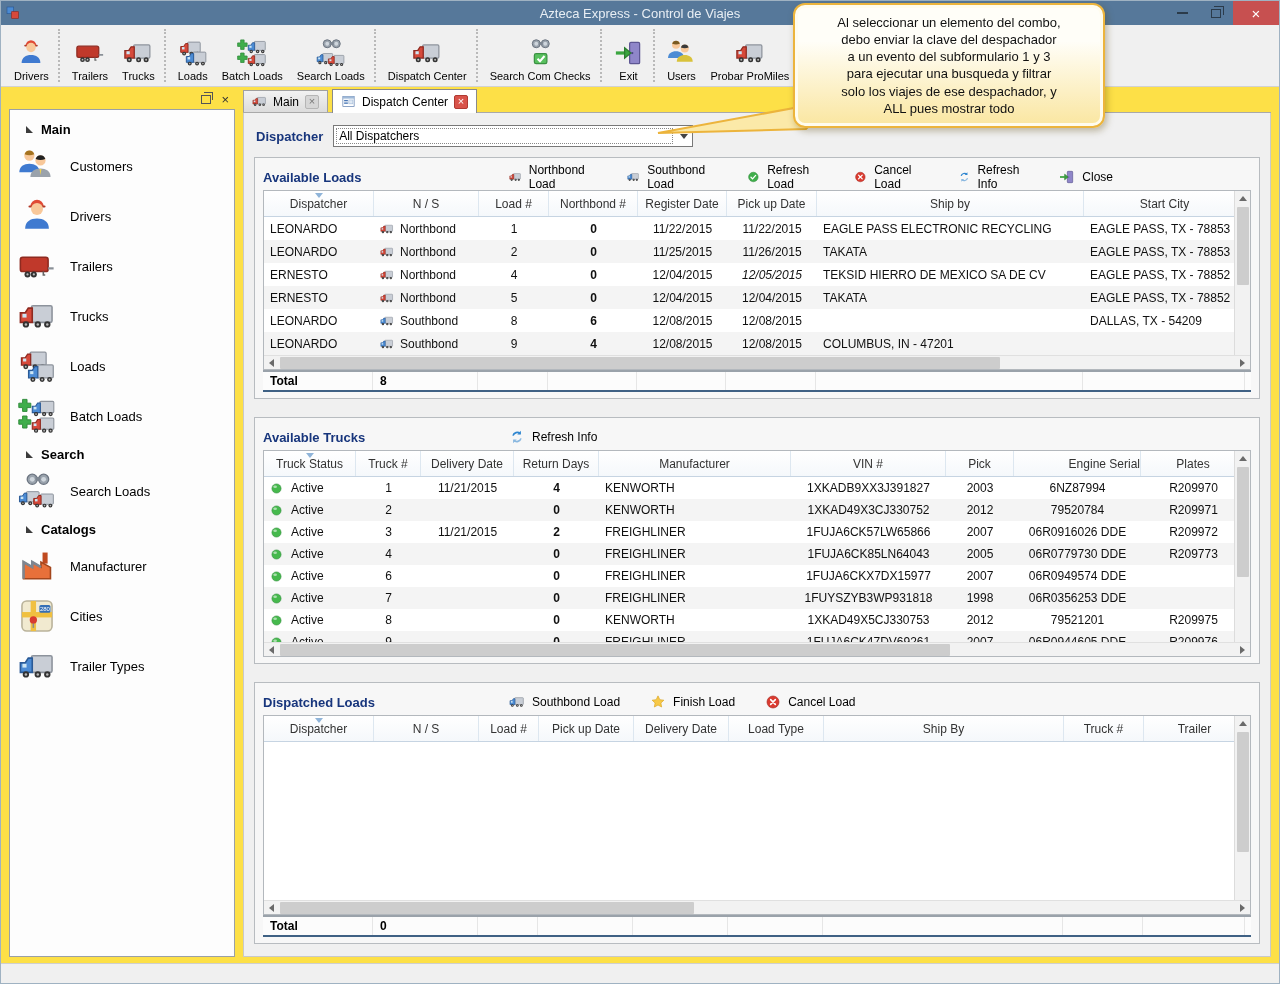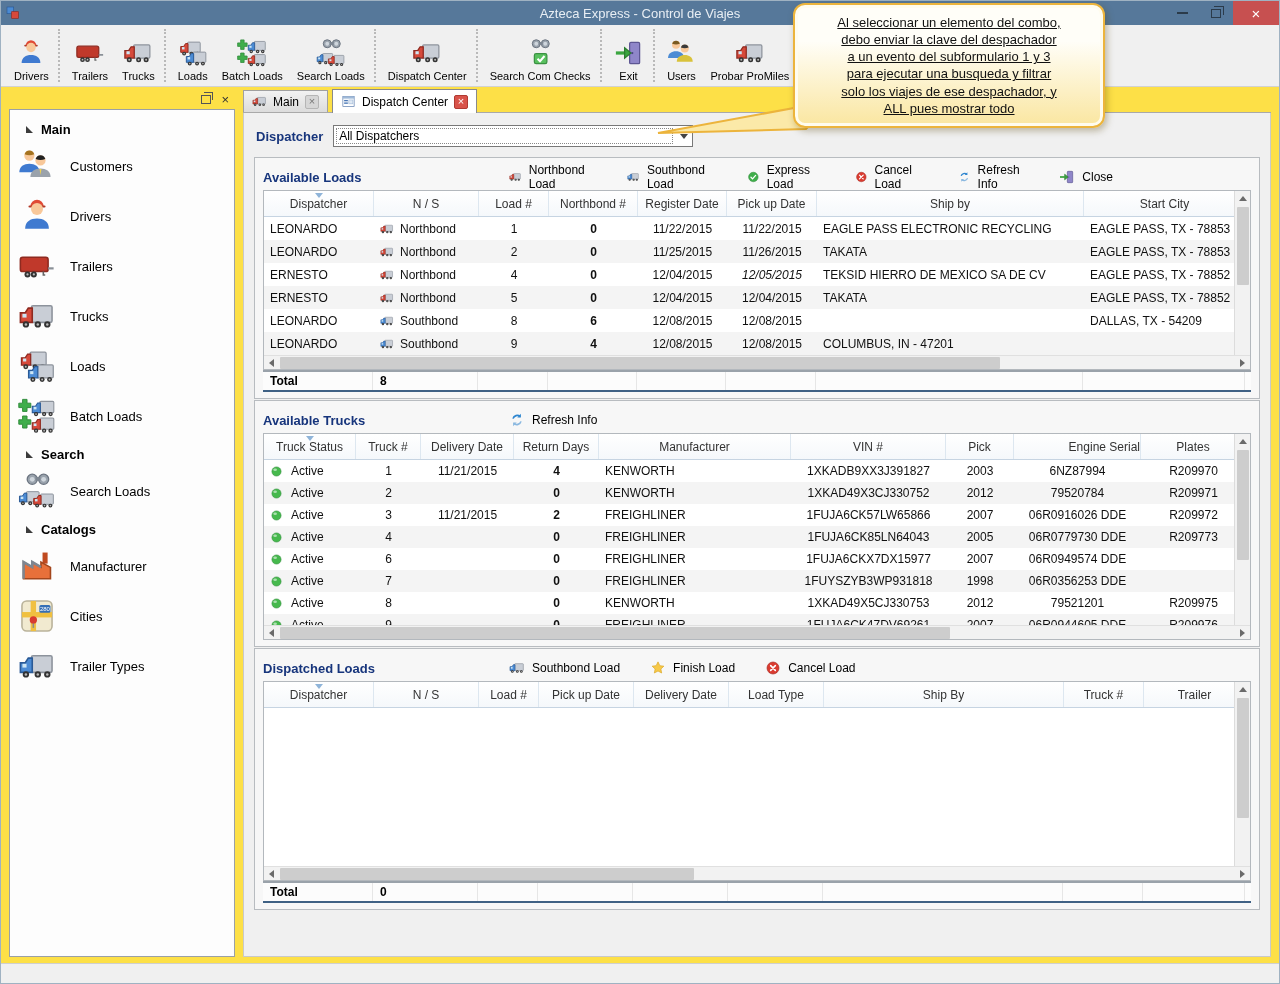--- a/index.html
+++ b/index.html
@@ -66,21 +66,21 @@
 
   .disp-row { display:flex; align-items:center; gap:10px; margin:2px 0 10px 2px; }
   .disp-label { color:#17357c; font-weight:bold; font-size:13px; }
   .combo { width:360px; height:22px; border:1px solid #787878; background:#fff; display:flex;
     align-items:center; font-size:12px; position:relative; }
   .combo .cval { flex:1; padding-left:4px; outline:1px dotted #888; outline-offset:-2px; line-height:18px; margin:1px 18px 1px 1px; }
   .combo .carrow { position:absolute; right:4px; top:8px; width:0; height:0;
     border-left:4px solid transparent; border-right:4px solid transparent; border-top:5px solid #444; }
 
   
-  .gbox { border:1px solid #b8bcc0; background:#f7f7f7; padding:6px 8px 6px 8px; margin-bottom:1px; }
+  .gbox { border:1px solid #b8bcc0; background:#f7f7f7; padding:6px 8px 6px 8px; margin-bottom:18px; }
   .gbox-head { height:26px; position:relative; display:flex; align-items:center; }
   .gtitle { color:#17357c; font-weight:bold; font-size:13px; }
   .glinks { position:absolute; left:246px; right:0; top:0; height:26px; display:flex; align-items:center; gap:30px; }
   .glink { display:flex; align-items:center; gap:7px; font-size:12px; color:#000; }
   .glink.push-right { margin-left:auto; margin-right:138px; }
 
   
   .gridwrap { border:1px solid #b3b8bd; background:#fff; position:relative; }
   .grid-scroll { overflow:hidden; position:relative; margin-right:16px; }
   .grid-head { display:flex; height:26px; background:linear-gradient(#ffffff,#f5f8fb);
@@ -115,21 +115,21 @@
 
   
   .totalrow { display:flex; height:22px; border-top:2px solid #9aa2aa; border-bottom:2px solid #3f6184;
     background:#fcfcfc; font-size:12px; font-weight:bold; align-items:center; }
   .totalrow .tc { border-right:1px solid #e6e6e6; height:100%; display:flex; align-items:center; padding-left:7px; flex:0 0 auto; }
 
   
   .callout { position:absolute; left:792px; top:2px; width:312px; z-index:50;
     background:linear-gradient(#fffef8 30%, #fae6a0); border:2px solid #ecb43c; border-radius:12px;
     box-shadow:2px 3px 7px rgba(90,70,10,.35), inset 0 0 0 3px #fffcee;
-    padding:9px 4px; font-size:13px; text-align:center; color:#111; line-height:1.32;text-decoration:underline; }
+    padding:9px 4px; font-size:13px; text-align:center; color:#111; line-height:1.32; }
   .callout-tail { position:absolute; left:655px; top:96px; z-index:49; }
 
   .statusbar { height:20px; background:#f0f0f0; border-top:1px solid #cfcfcf; flex:0 0 auto; }
 </style>
 </head>
 <body>
 
 <div class="window">
 
   <div class="titlebar">
@@ -675,21 +675,21 @@
   <circle cx="18.5" cy="17.3" r="2" fill="#333"></circle>
                     <circle cx="18.5" cy="17.3" r=".8" fill="#bbb"></circle>
                   </svg>
                   <span>Southbond Load</span>
                 </span>
                 <span class="glink">
                   <svg width="16" height="16" viewBox="0 0 24 24">
                     <circle cx="12" cy="12" r="9" fill="#3fae4b" stroke="#2f8a3a"></circle>
      <path d="M7.5 12.5l3 3 5.8-6.5" stroke="#fff" stroke-width="2.4" fill="none" stroke-linecap="round"></path>
                   </svg>
-                  <span>Express Load</span>
+                  <span>Refresh Load</span>
                 </span>
                 <span class="glink">
                   <svg width="16" height="16" viewBox="0 0 24 24">
                     <circle cx="12" cy="12" r="9" fill="#da3b30" stroke="#a82a22"></circle>
      <path d="M8.5 8.5l7 7M15.5 8.5l-7 7" stroke="#fff" stroke-width="2.4" stroke-linecap="round"></path>
                   </svg>
                   <span>Cancel Load</span>
                 </span>
                 <span class="glink">
                   <svg width="16" height="16" viewBox="0 0 24 24">

